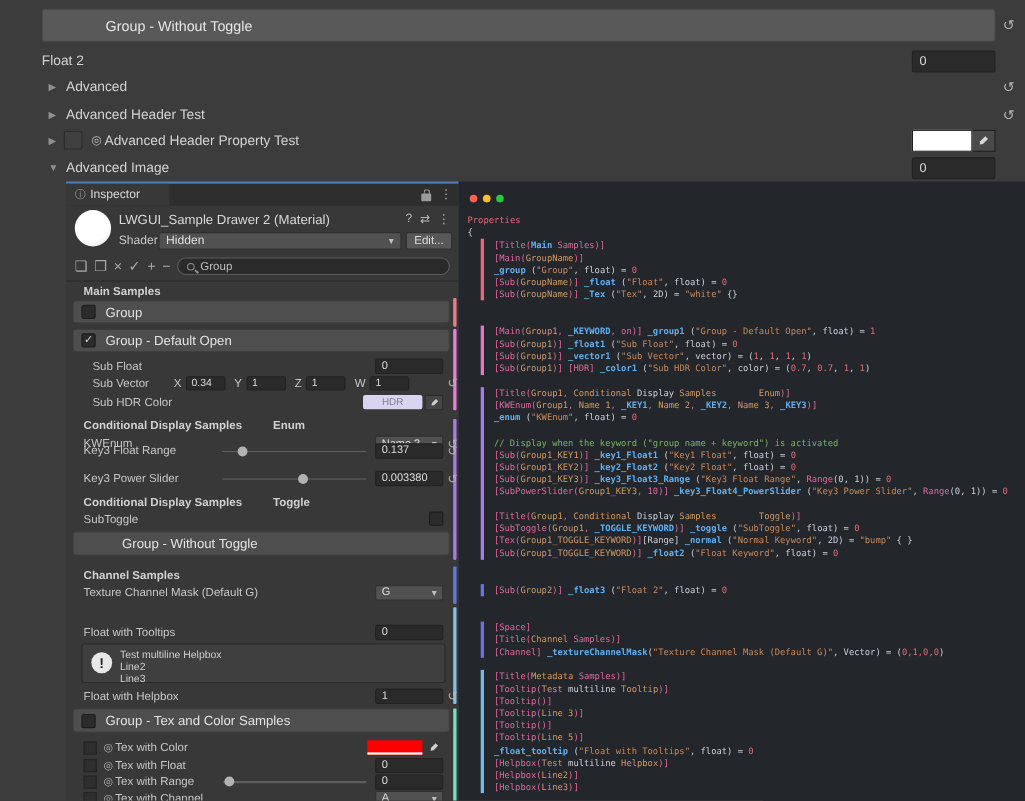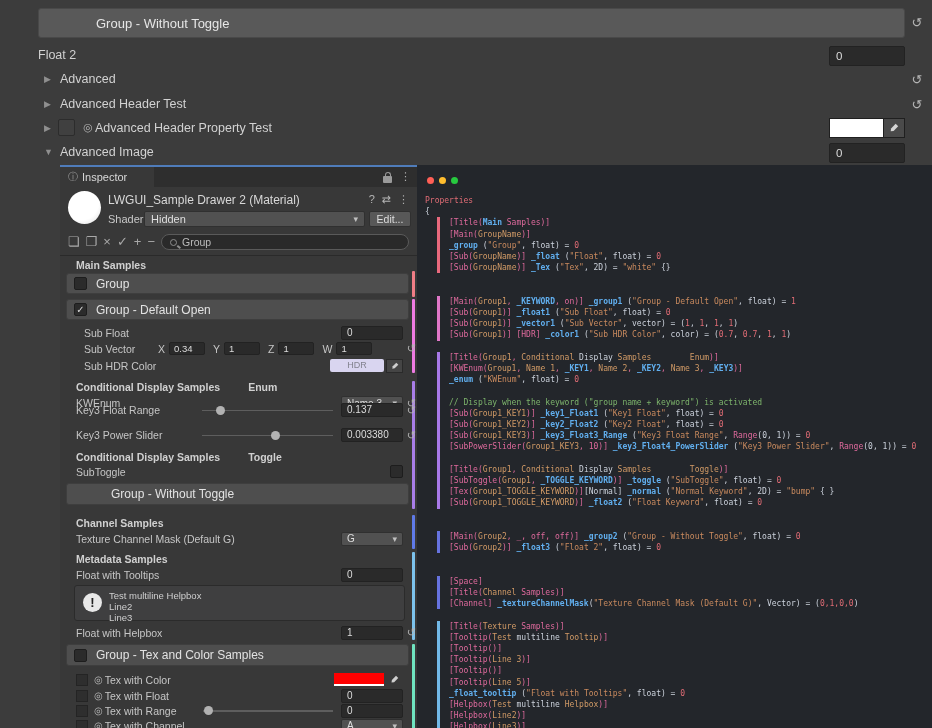--- a/index.html
+++ b/index.html
@@ -292,23 +292,20 @@
   </div>
 
   <div class="irow" style="top:364px; height:15px;">
     <span class="ilabel">Texture Channel Mask (Default G)</span>
     <div class="dropdown mini-dd">
       <span>G</span>
       <span class="dd-arrow">▾</span>
     </div>
   </div>
 
-  <div class="irow" style="top:386px;">
-    <span class="heading">Metadata Samples</span>
-  </div>
 
   <div class="irow" style="top:400px; height:15px;">
     <span class="ilabel">Float with Tooltips</span>
     <div class="field ifield">0</div>
   </div>
 
   <div class="helpbox" style="top:418px; height:36px;">
     <span class="warn-ico">!</span>
     <div class="hline">Test multiline Helpbox</div>
     <div class="hline">Line2</div>
@@ -399,34 +396,33 @@
         <div class="code-line"><span class="tok-b">_enum</span><span class="tok-w"> (</span><span class="tok-s">"KWEnum"</span><span class="tok-w">, float) = </span><span class="tok-n">0</span></div>
         <div class="code-line">&nbsp;</div>
         <div class="code-line"><span class="tok-c">// Display when the keyword ("group name + keyword") is activated</span></div>
         <div class="code-line"><span class="tok-p">[Sub(</span><span class="tok-a">Group1_KEY1</span><span class="tok-p">)] </span><span class="tok-b">_key1_Float1</span><span class="tok-w"> (</span><span class="tok-s">"Key1 Float"</span><span class="tok-w">, float) = </span><span class="tok-n">0</span></div>
         <div class="code-line"><span class="tok-p">[Sub(</span><span class="tok-a">Group1_KEY2</span><span class="tok-p">)] </span><span class="tok-b">_key2_Float2</span><span class="tok-w"> (</span><span class="tok-s">"Key2 Float"</span><span class="tok-w">, float) = </span><span class="tok-n">0</span></div>
         <div class="code-line"><span class="tok-p">[Sub(</span><span class="tok-a">Group1_KEY3</span><span class="tok-p">)] </span><span class="tok-b">_key3_Float3_Range</span><span class="tok-w"> (</span><span class="tok-s">"Key3 Float Range"</span><span class="tok-w">, </span><span class="tok-p">Range</span><span class="tok-w">(0, 1)) = </span><span class="tok-n">0</span></div>
         <div class="code-line"><span class="tok-p">[SubPowerSlider(</span><span class="tok-a">Group1_KEY3</span><span class="tok-p">, 10)] </span><span class="tok-b">_key3_Float4_PowerSlider</span><span class="tok-w"> (</span><span class="tok-s">"Key3 Power Slider"</span><span class="tok-w">, </span><span class="tok-p">Range</span><span class="tok-w">(0, 1)) = </span><span class="tok-n">0</span></div>
         <div class="code-line">&nbsp;</div>
         <div class="code-line"><span class="tok-p">[Title(</span><span class="tok-a">Group1</span><span class="tok-p">, </span><span class="tok-a">Conditional </span><span class="tok-w">Display </span><span class="tok-a">Samples</span><span class="tok-w">        </span><span class="tok-a">Toggle</span><span class="tok-p">)]</span></div>
         <div class="code-line"><span class="tok-p">[SubToggle(</span><span class="tok-a">Group1</span><span class="tok-p">, </span><span class="tok-b">_TOGGLE_KEYWORD</span><span class="tok-p">)] </span><span class="tok-b">_toggle</span><span class="tok-w"> (</span><span class="tok-s">"SubToggle"</span><span class="tok-w">, float) = </span><span class="tok-n">0</span></div>
-        <div class="code-line"><span class="tok-p">[Tex(</span><span class="tok-a">Group1_TOGGLE_KEYWORD</span><span class="tok-p">)]</span><span class="tok-w">[Normal] </span><span class="tok-b">_normal</span><span class="tok-w"> (</span><span class="tok-s">"Normal Keyword"</span><span class="tok-w">, 2D) = </span><span class="tok-s">"bump"</span><span class="tok-w"> { }</span></div>
+        <div class="code-line"><span class="tok-p">[Tex(</span><span class="tok-a">Group1_TOGGLE_KEYWORD</span><span class="tok-p">)]</span><span class="tok-w">[Range] </span><span class="tok-b">_normal</span><span class="tok-w"> (</span><span class="tok-s">"Normal Keyword"</span><span class="tok-w">, 2D) = </span><span class="tok-s">"bump"</span><span class="tok-w"> { }</span></div>
         <div class="code-line"><span class="tok-p">[Sub(</span><span class="tok-a">Group1_TOGGLE_KEYWORD</span><span class="tok-p">)] </span><span class="tok-b">_float2</span><span class="tok-w"> (</span><span class="tok-s">"Float Keyword"</span><span class="tok-w">, float) = </span><span class="tok-n">0</span></div>
       </div>
       <div class="code-block barred" style="border-left-color: rgb(102, 115, 224); margin-top: 22.4px;">
-        <div class="code-line"><span class="tok-p">[Main(</span><span class="tok-a">Group2</span><span class="tok-p">, _, off, off)] </span><span class="tok-b">_group2</span><span class="tok-w"> (</span><span class="tok-s">"Group - Without Toggle"</span><span class="tok-w">, float) = </span><span class="tok-n">0</span></div>
         <div class="code-line"><span class="tok-p">[Sub(</span><span class="tok-a">Group2</span><span class="tok-p">)] </span><span class="tok-b">_float3</span><span class="tok-w"> (</span><span class="tok-s">"Float 2"</span><span class="tok-w">, float) = </span><span class="tok-n">0</span></div>
       </div>
       <div class="code-block barred" style="border-left-color: rgb(102, 115, 224); margin-top: 22.4px;">
         <div class="code-line"><span class="tok-p">[Space]</span></div>
         <div class="code-line"><span class="tok-p">[Title(</span><span class="tok-a">Channel </span><span class="tok-p">Samples)]</span></div>
         <div class="code-line"><span class="tok-p">[Channel] </span><span class="tok-b">_textureChannelMask</span><span class="tok-w">(</span><span class="tok-s">"Texture Channel Mask (Default G)"</span><span class="tok-w">, Vector) = (</span><span class="tok-n">0,1,0,0</span><span class="tok-w">)</span></div>
       </div>
       <div class="code-block barred" style="border-left-color: rgb(114, 185, 232); margin-top: 11.2px;">
-        <div class="code-line"><span class="tok-p">[Title(</span><span class="tok-a">Texture </span><span class="tok-p">Samples)]</span></div>
+        <div class="code-line"><span class="tok-p">[Title(</span><span class="tok-a">Metadata </span><span class="tok-p">Samples)]</span></div>
         <div class="code-line"><span class="tok-p">[Tooltip(</span><span class="tok-a">Test </span><span class="tok-w">multiline </span><span class="tok-a">Tooltip</span><span class="tok-p">)]</span></div>
         <div class="code-line"><span class="tok-p">[Tooltip()]</span></div>
         <div class="code-line"><span class="tok-p">[Tooltip(</span><span class="tok-a">Line 3</span><span class="tok-p">)]</span></div>
         <div class="code-line"><span class="tok-p">[Tooltip()]</span></div>
         <div class="code-line"><span class="tok-p">[Tooltip(</span><span class="tok-a">Line 5</span><span class="tok-p">)]</span></div>
         <div class="code-line"><span class="tok-b">_float_tooltip</span><span class="tok-w"> (</span><span class="tok-s">"Float with Tooltips"</span><span class="tok-w">, float) = </span><span class="tok-n">0</span></div>
         <div class="code-line"><span class="tok-p">[Helpbox(</span><span class="tok-a">Test </span><span class="tok-w">multiline </span><span class="tok-a">Helpbox</span><span class="tok-p">)]</span></div>
         <div class="code-line"><span class="tok-p">[Helpbox(</span><span class="tok-a">Line2</span><span class="tok-p">)]</span></div>
         <div class="code-line"><span class="tok-p">[Helpbox(</span><span class="tok-a">Line3</span><span class="tok-p">)]</span></div>
       </div>

